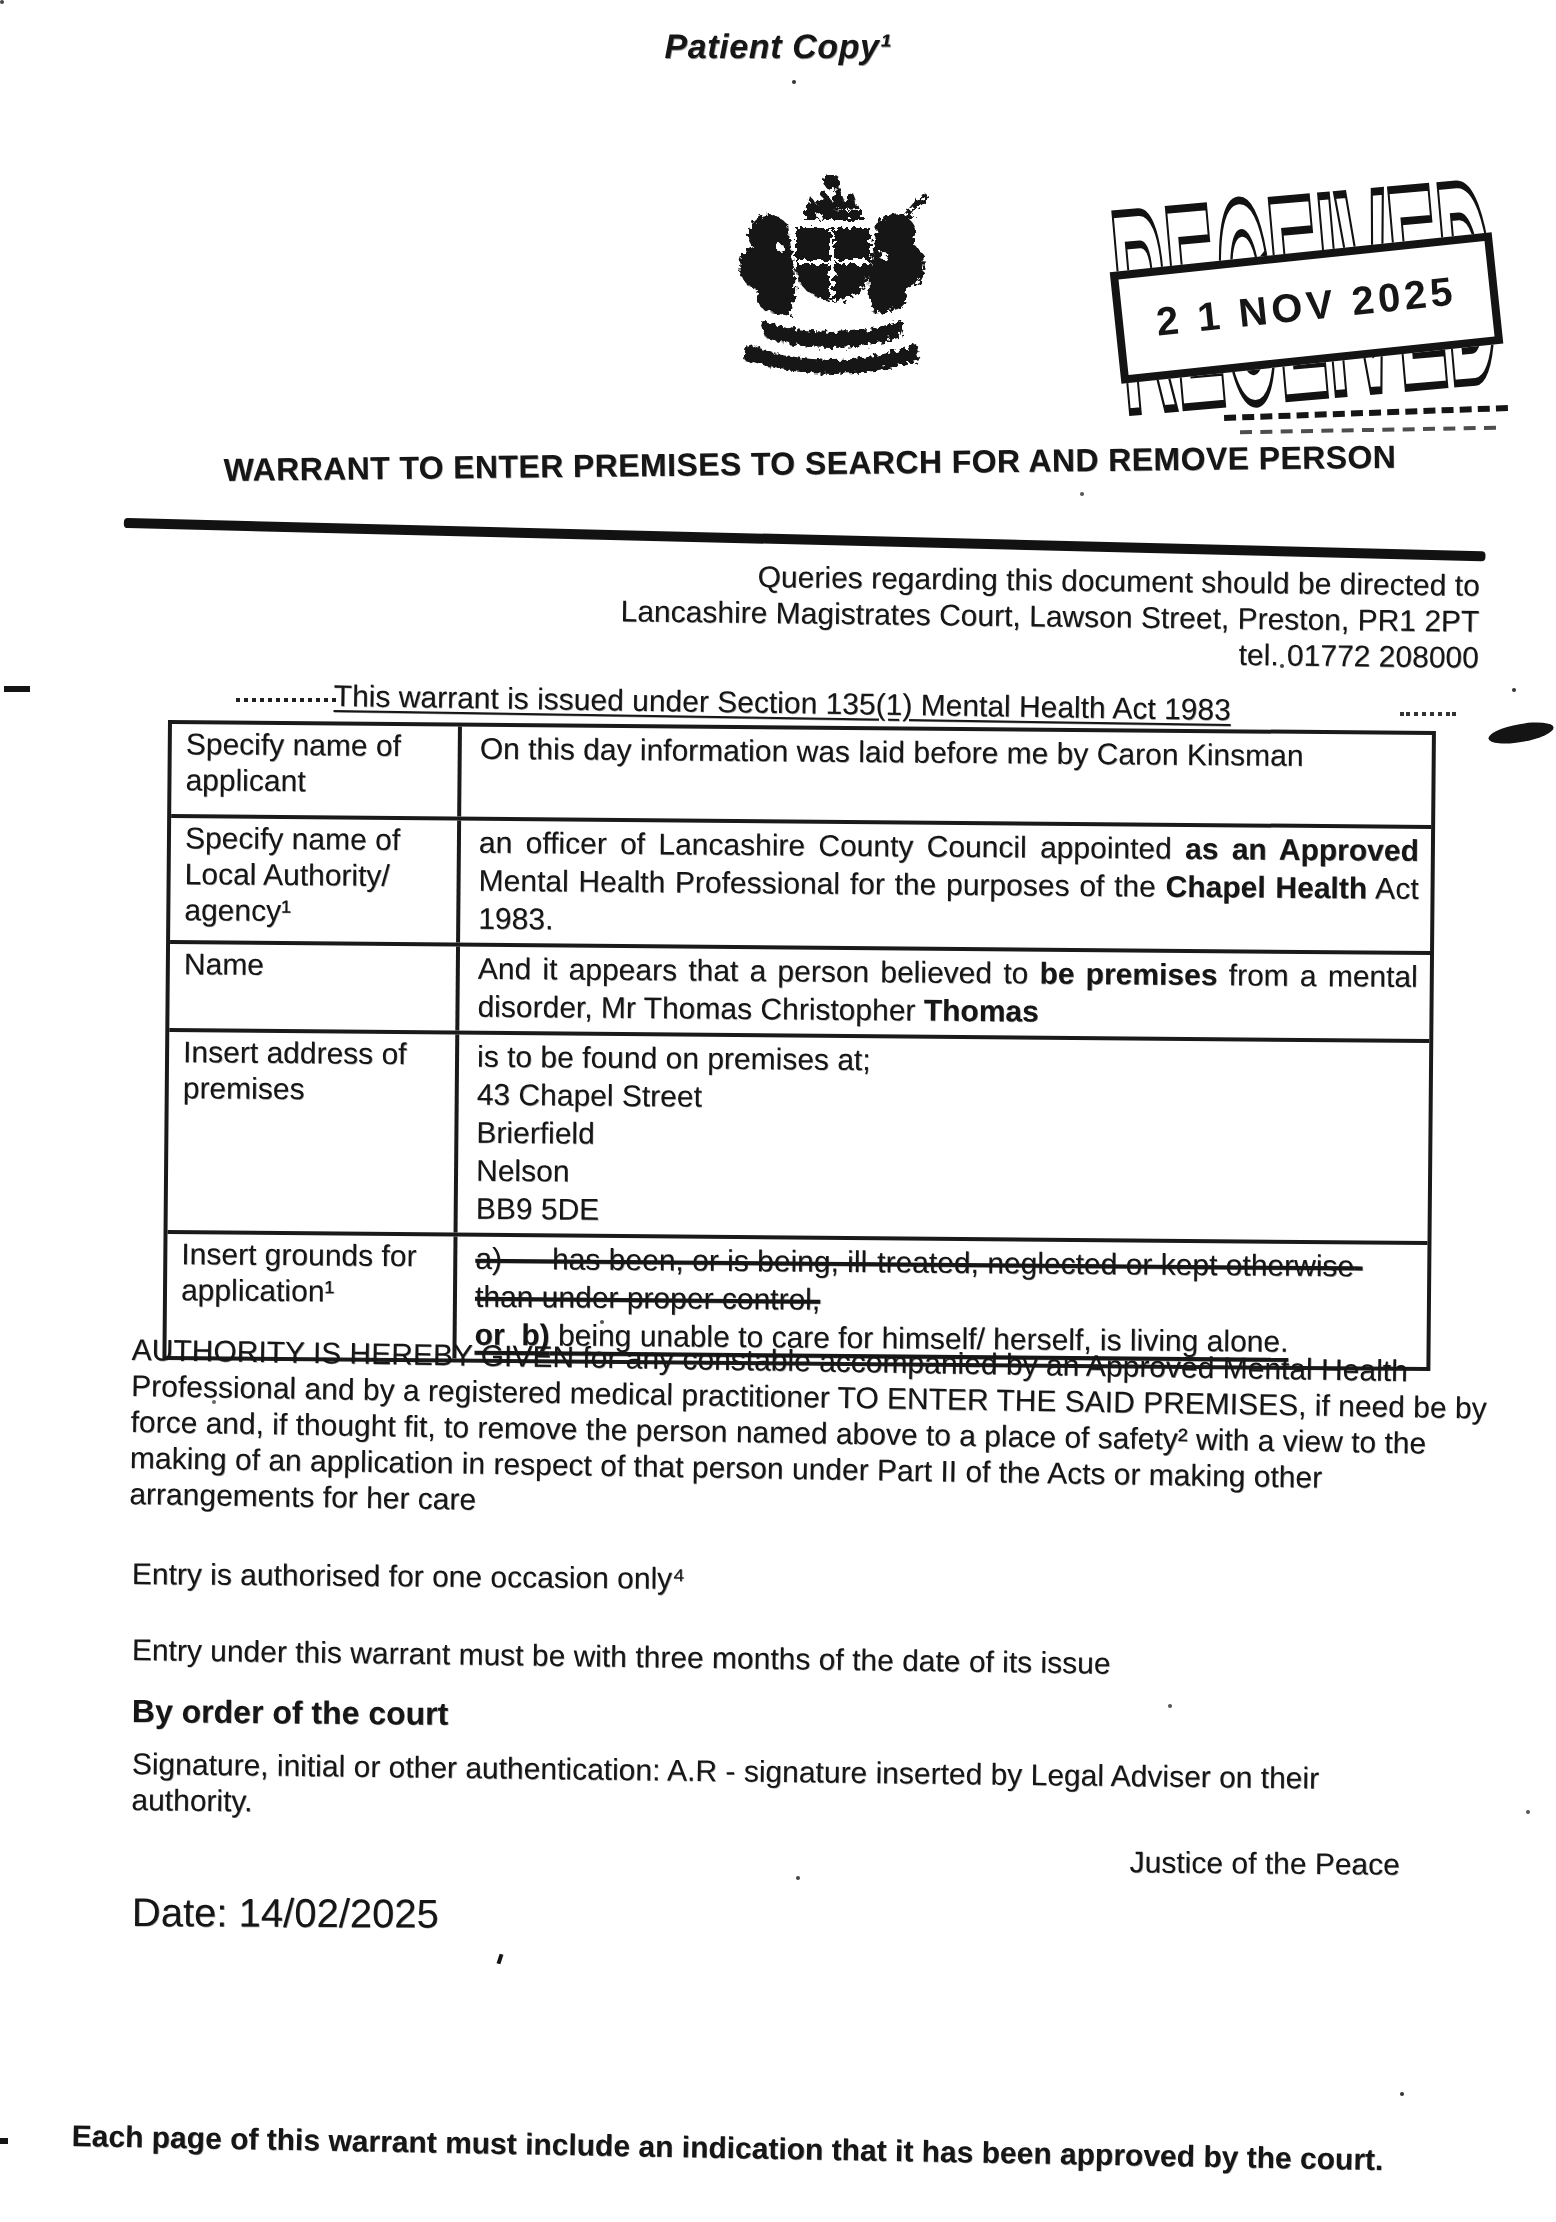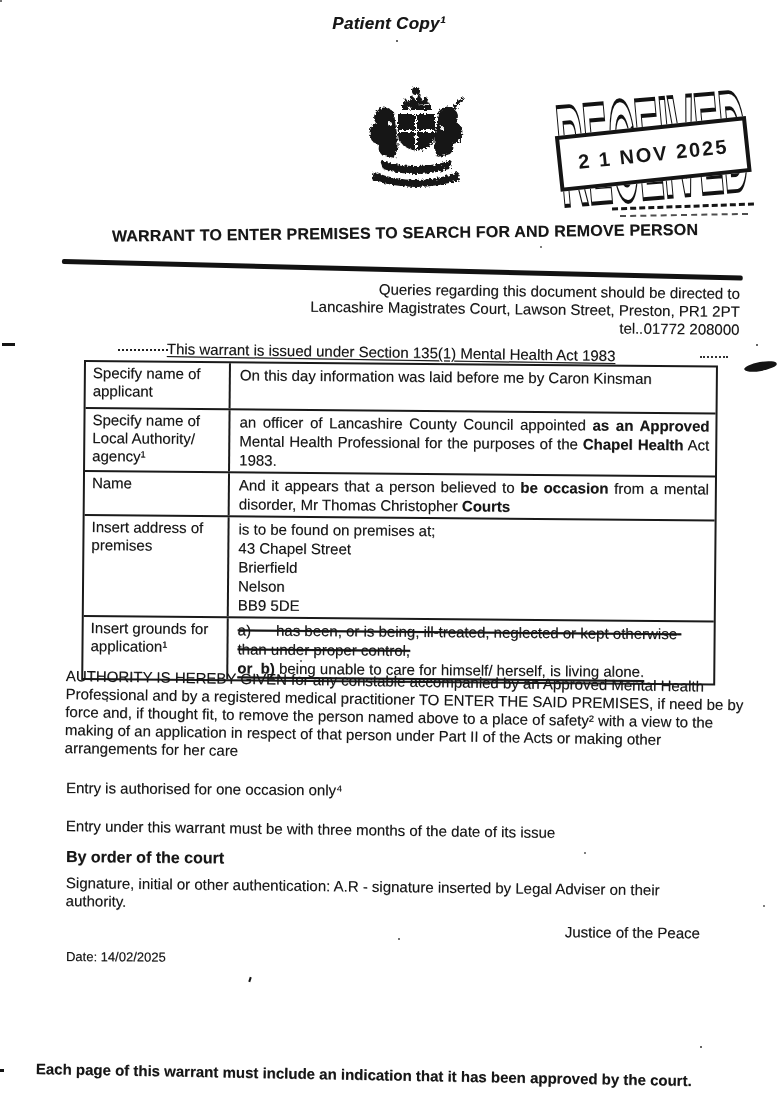--- a/index.html
+++ b/index.html
@@ -44,21 +44,21 @@
   .strike{text-decoration:line-through;text-decoration-thickness:2px;}
   .uline{text-decoration:underline;text-decoration-thickness:1.5px;text-underline-offset:3px;}
 
   .para{font-size:15px;line-height:18px;}
   .authority{left:66px;top:667px;width:678px;transform:rotate(0.95deg);transform-origin:left top;}
   .entry1{left:66px;top:779px;transform:rotate(0.5deg);transform-origin:left top;}
   .entry2{left:66px;top:817px;transform:rotate(0.8deg);transform-origin:left top;}
   .byorder{left:66px;top:848px;font-size:16px;font-weight:bold;transform:rotate(0.5deg);transform-origin:left top;}
   .sig{left:66px;top:874px;width:648px;transform:rotate(0.7deg);transform-origin:left top;}
   .justice{left:430px;top:922px;width:270px;text-align:right;transform:rotate(0.5deg);transform-origin:left top;}
-  .datefld{left:66px;top:948px;font-size:13px;transform:rotate(0.3deg);transform-origin:left top;}
+  .datefld{left:66px;top:948px;font-size:20px;transform:rotate(0.3deg);transform-origin:left top;}
   .footer{left:36px;top:1060px;width:716px;font-size:15px;font-weight:bold;
           transform:rotate(1.05deg);transform-origin:left top;}
 
   .art{background:#141414;}
   .a1{left:2px;top:343px;width:13px;height:3px;}
   .a2{left:118px;top:349px;width:50px;border-top:2px dotted #222;}
   .a3{left:744px;top:362px;width:33px;height:9px;border-radius:50%;transform:rotate(-10deg);}
   .a4{left:700px;top:356px;width:28px;border-top:2px dotted #333;}
   .a5{left:0px;top:1069px;width:4px;height:3px;}
   .a6{left:249px;top:977px;width:2px;height:5px;transform:rotate(18deg);}
@@ -131,21 +131,21 @@
     <div class="trow r1">
       <div class="tlabel">Specify name of applicant</div>
       <div class="tcell">On this day information was laid before me by Caron Kinsman</div>
     </div>
     <div class="trow r2">
       <div class="tlabel">Specify name of Local Authority/ agency¹</div>
       <div class="tcell just"><span>an officer of Lancashire County Council appointed </span><b>as an Approved</b><span> Mental Health Professional for the purposes of the </span><b>Chapel Health</b><span> Act 1983.</span></div>
     </div>
     <div class="trow r3">
       <div class="tlabel">Name</div>
-      <div class="tcell just"><span>And it appears that a person believed to </span><b>be occasion</b><span> from a mental disorder, Mr Thomas Christopher </span><b>Courts</b></div>
+      <div class="tcell just"><span>And it appears that a person believed to </span><b>be premises</b><span> from a mental disorder, Mr Thomas Christopher </span><b>Thomas</b></div>
     </div>
     <div class="trow r4">
       <div class="tlabel">Insert address of premises</div>
       <div class="tcell">
         <div>is to be found on premises at;</div>
         <div>43 Chapel Street</div>
         <div>Brierfield</div>
         <div>Nelson</div>
         <div>BB9 5DE</div>
       </div>

